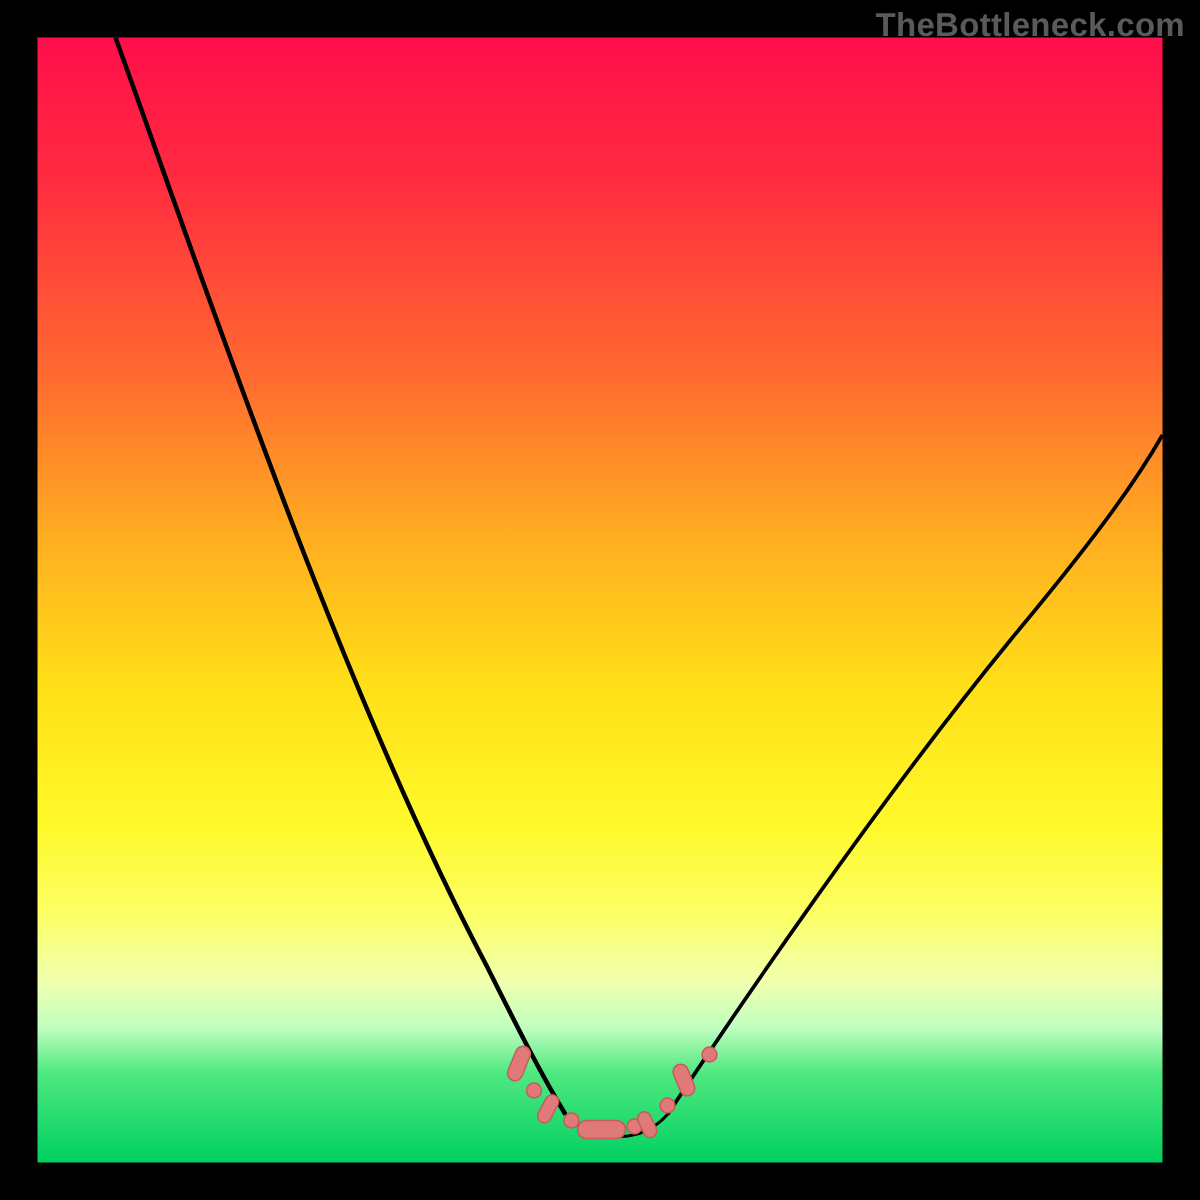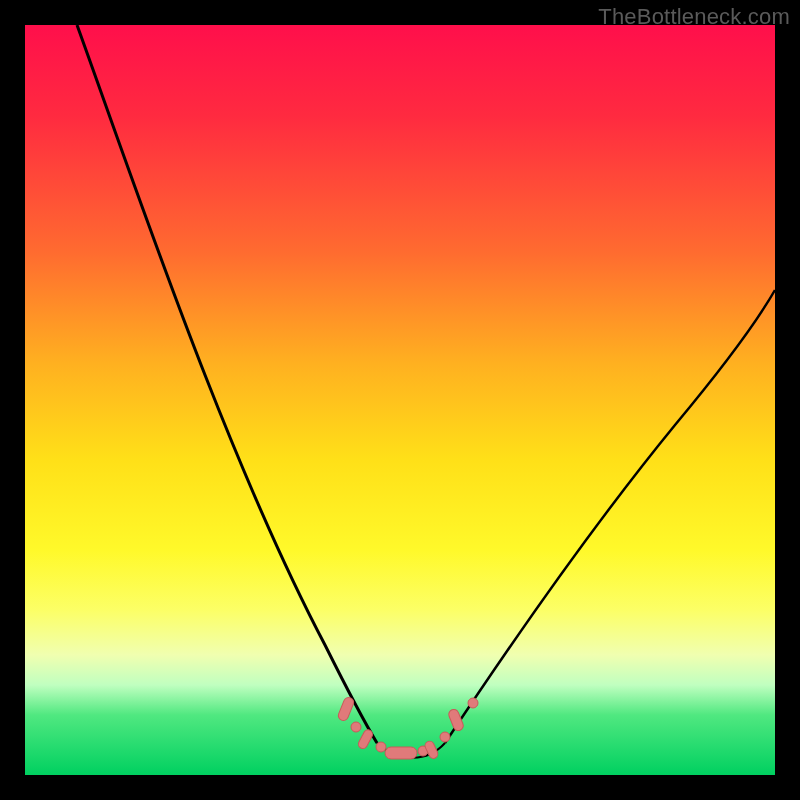--- a/index.html
+++ b/index.html
@@ -44,21 +44,21 @@
     left: 0; top: 0;
     width: 750px; height: 750px;
     overflow: visible;
   }
   .watermark {
     position: absolute;
     top: 4px;
     right: 10px;
     color: #5a5a5a;
     font-size: 22px;
-    font-weight: 400;
+    font-weight: 700;
     letter-spacing: 0.2px;
     user-select: none;
   }
 </style>
 </head>
 <body>
 
 <div class="frame">
   <div class="plot">
 

